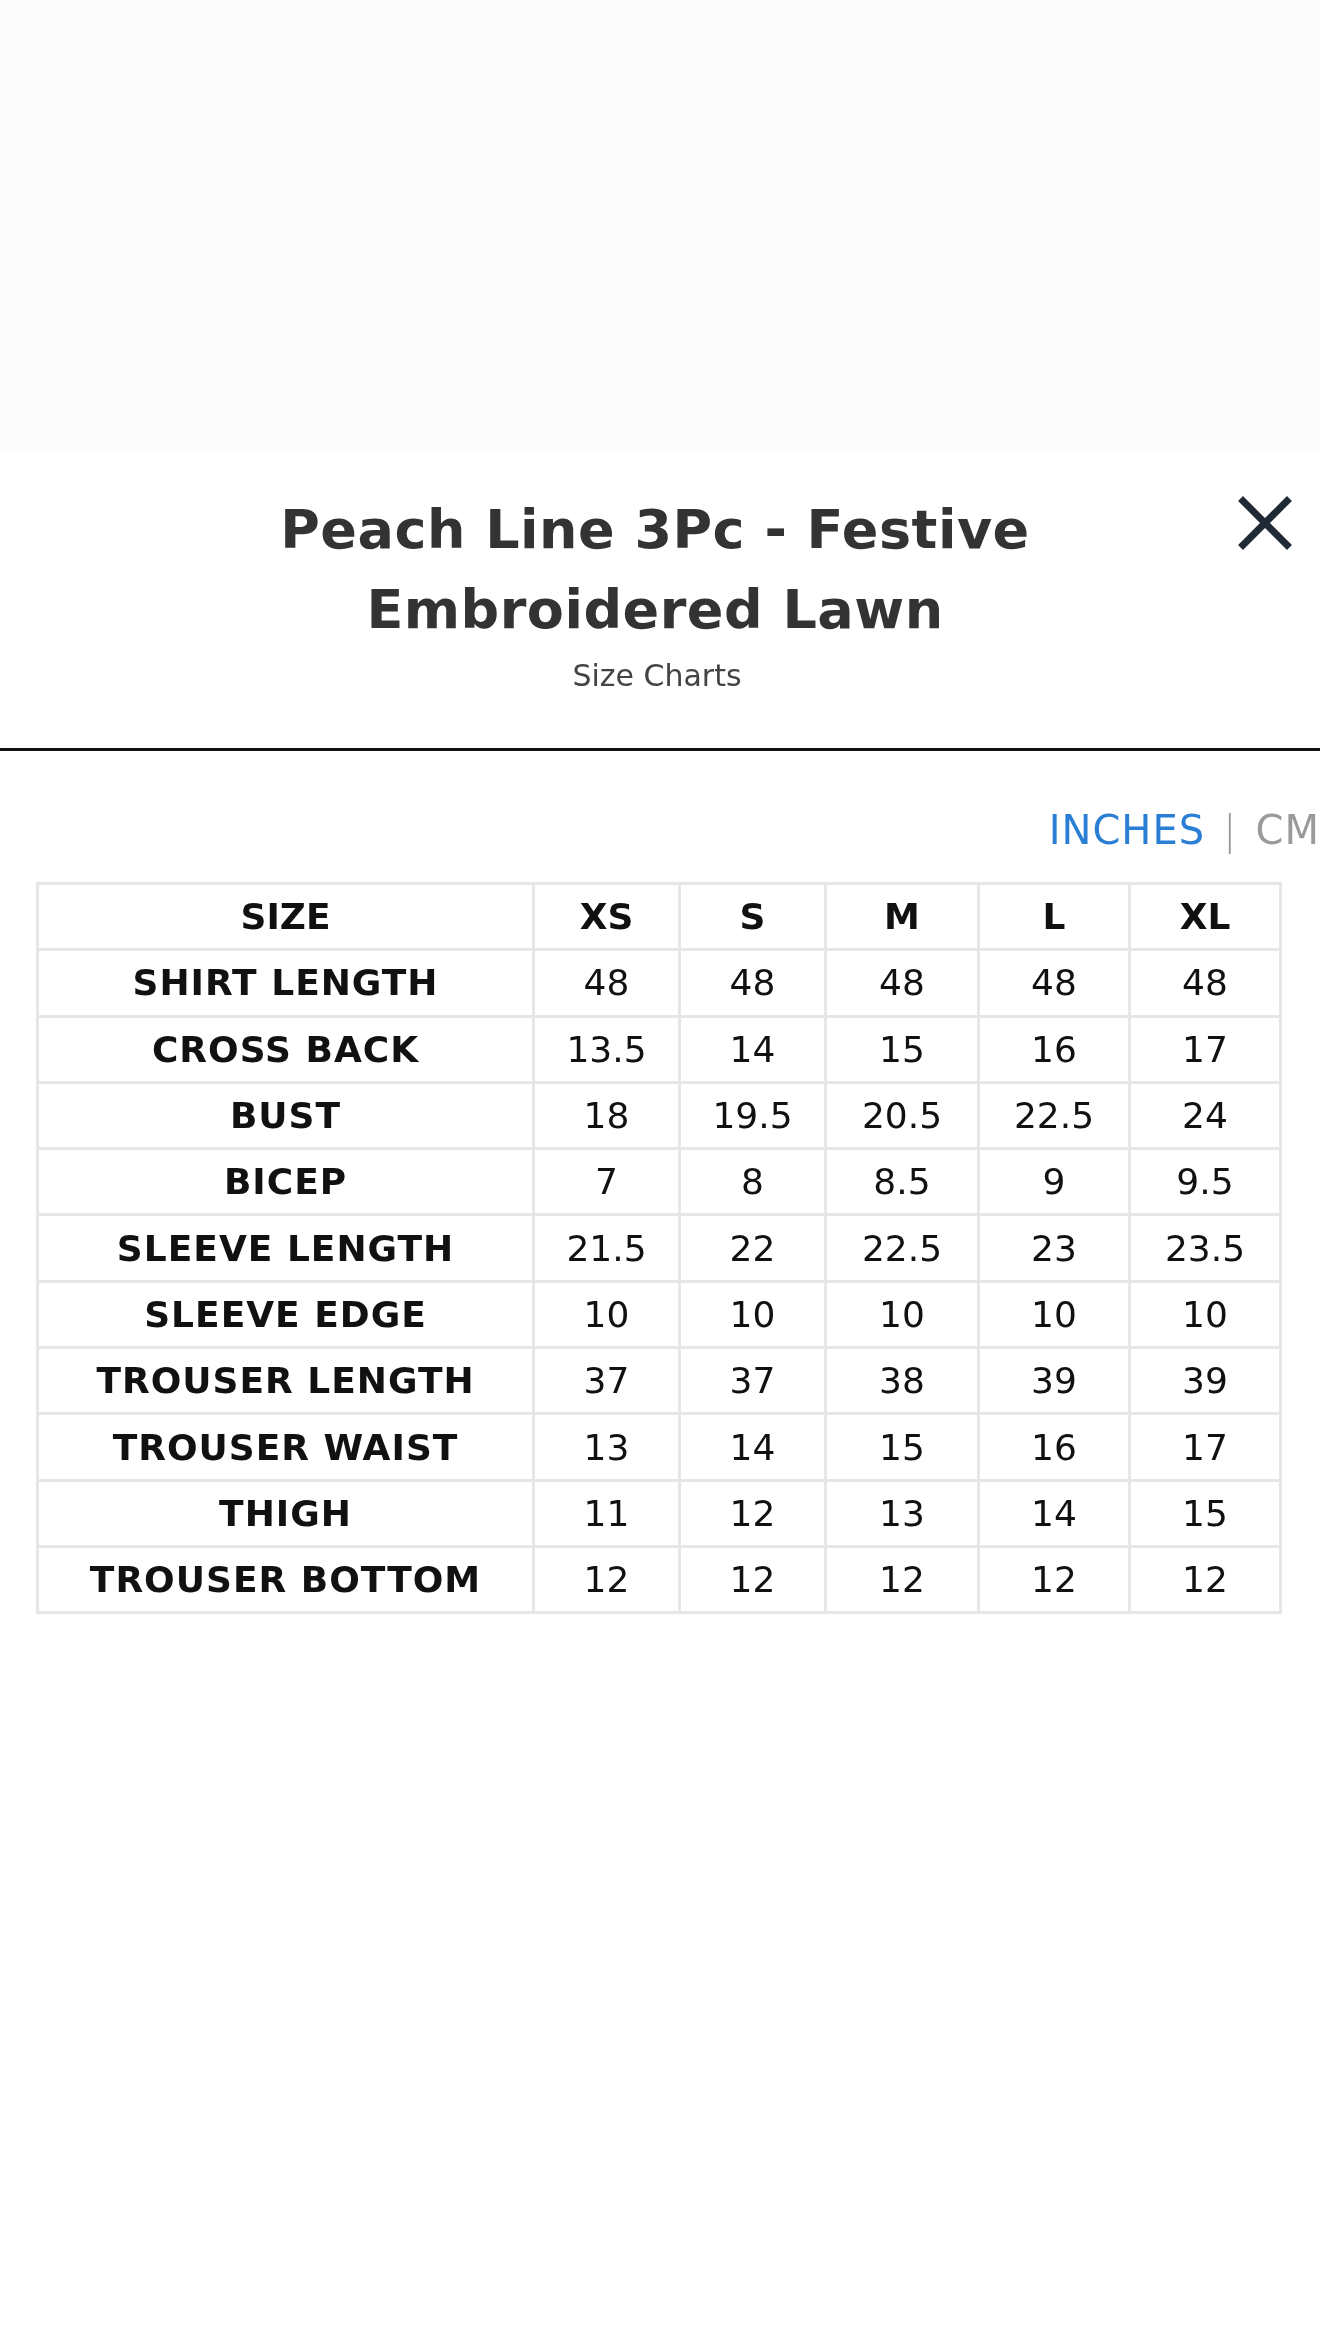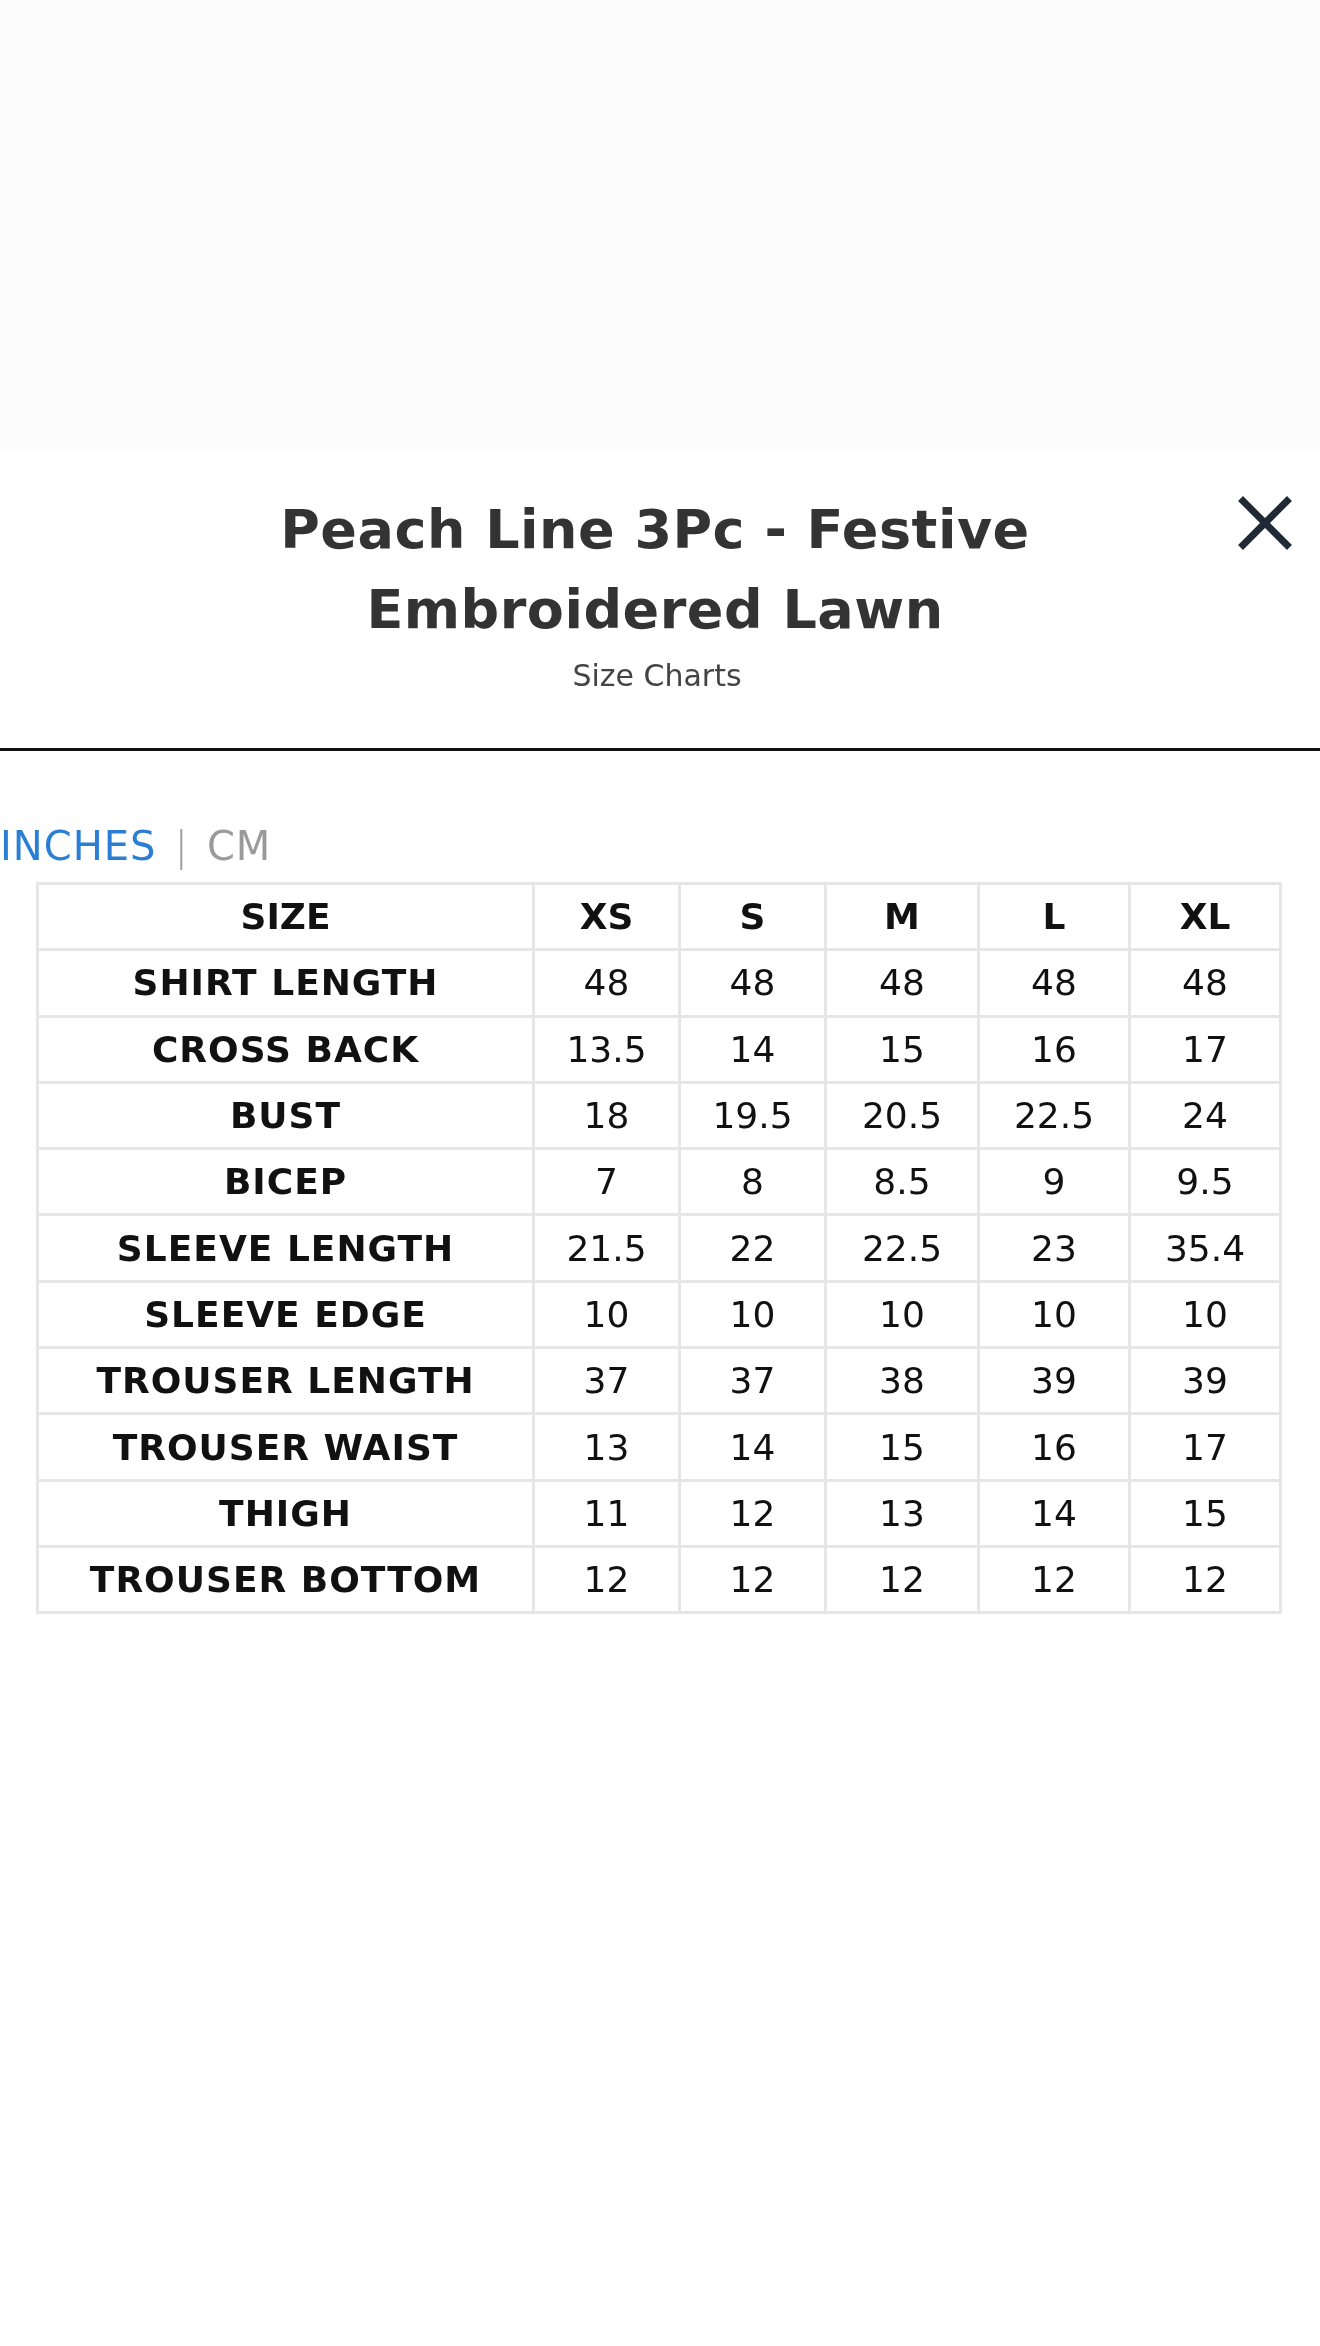--- a/index.html
+++ b/index.html
@@ -66,23 +66,23 @@
       position: absolute;
       left: 0;
       top: 298px;
       width: 1320px;
       height: 3px;
       background: #111111;
     }
     .unit-toggle {
       position: absolute;
       left: 0;
-      top: 368px;
-      width: 1320px;
-      text-align: left;
+      top: 352px;
+      width: 1320px;
+      text-align: right;
       font-size: 40px;
       line-height: 56px;
       letter-spacing: 1px;
     }
     .unit-toggle .unit { cursor: pointer; }
     .unit-toggle .active { color: #2a7fd4; }
     .unit-toggle .inactive { color: #9a9a9a; }
     .unit-toggle .sep { color: #9a9a9a; margin: 0 18px; font-weight: 300; }
     .size-table {
       position: absolute;
@@ -192,21 +192,21 @@
         <td class="val">8.5</td>
         <td class="val">9</td>
         <td class="val">9.5</td>
       </tr>
       <tr>
         <td class="label">SLEEVE LENGTH</td>
         <td class="val">21.5</td>
         <td class="val">22</td>
         <td class="val">22.5</td>
         <td class="val">23</td>
-        <td class="val">35.4</td>
+        <td class="val">23.5</td>
       </tr>
       <tr>
         <td class="label">SLEEVE EDGE</td>
         <td class="val">10</td>
         <td class="val">10</td>
         <td class="val">10</td>
         <td class="val">10</td>
         <td class="val">10</td>
       </tr>
       <tr>

